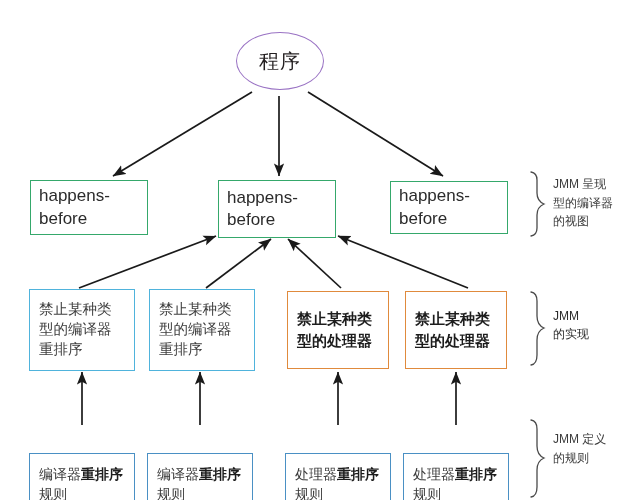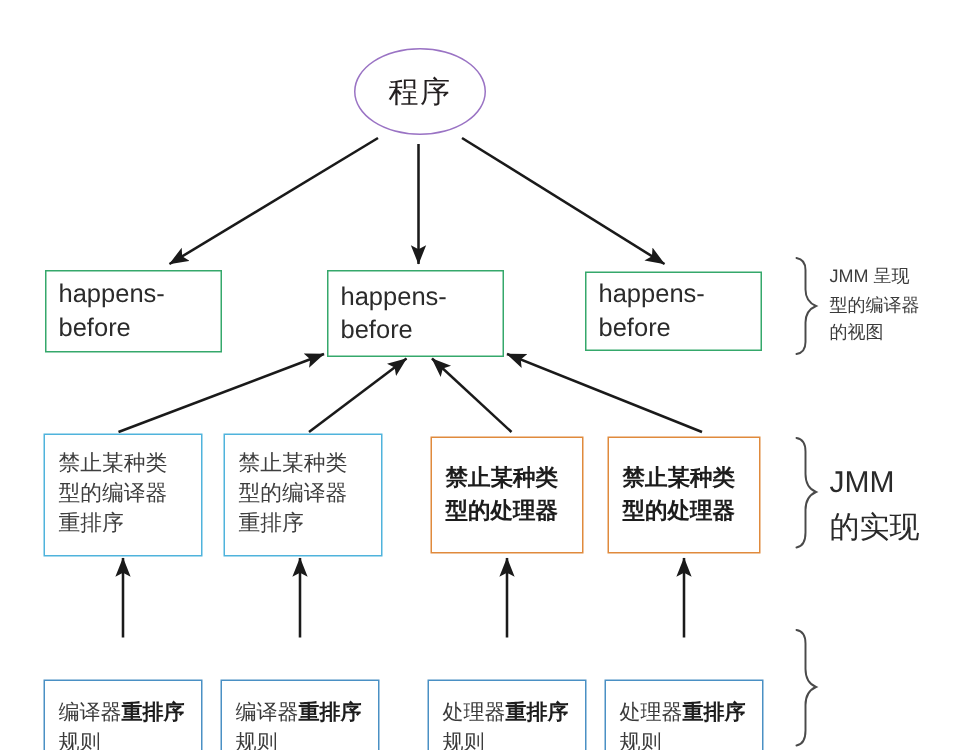--- a/index.html
+++ b/index.html
@@ -85,21 +85,21 @@
   .bot .em { font-weight: 700; color: #1d1d1d; }
 
   
   .annot {
     position: absolute;
     font-size: 12px;
     line-height: 1.55;
     color: #3b3b3b;
   }
   .annot.big {
-    font-size: 20px;
+    font-size: 12px;
     line-height: 1.5;
     color: #2a2a2a;
   }
 
   .line { display: block; white-space: nowrap; }
 </style>
 </head>
 <body>
 
 <div id="stage">
@@ -207,14 +207,18 @@
     <span class="line">JMM 呈现</span>
     <span class="line">型的编译器</span>
     <span class="line">的视图</span>
   </div>
 
   <div class="annot big" style="left:553px; top:307px;">
     <span class="line">JMM</span>
     <span class="line">的实现</span>
   </div>
 
+  <div class="annot" style="left:553px; top:430px;">
+    <span class="line">JMM 定义</span>
+    <span class="line">的规则</span>
+  </div>
 
 </div>
 
 </body></html>

